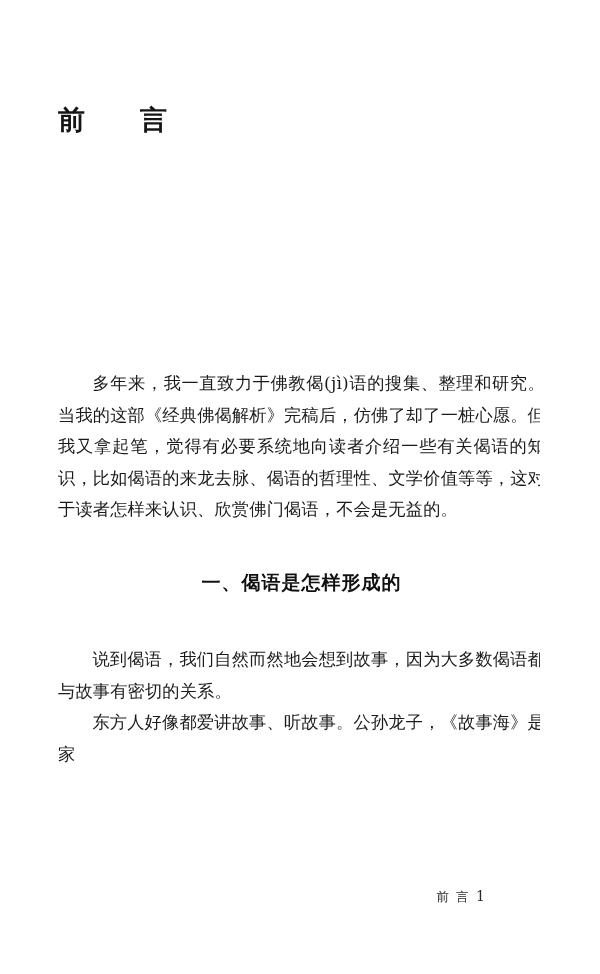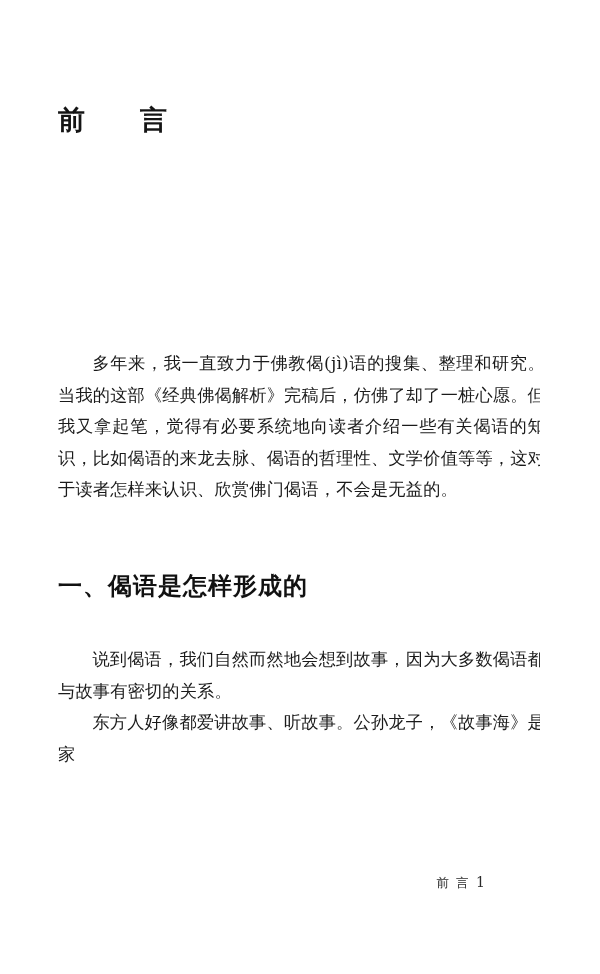--- a/index.html
+++ b/index.html
@@ -25,52 +25,52 @@
     letter-spacing: 14px;
     font-family: "DejaVu Serif", "Liberation Serif", serif;
     color: #141414;
   }
   .body-block {
     position: absolute;
     left: 58px;
     width: 487px;
   }
   .intro {
-    top: 348px;
+    top: 368px;
   }
   p.para {
     margin: 0;
     font-size: 17.2px;
     line-height: 31.5px;
     text-align: justify;
     text-justify: inter-ideograph;
     color: #1a1a1a;
     letter-spacing: 0.2px;
   }
   p.para.indent {
     text-indent: 2em;
   }
   .section-heading {
     position: absolute;
     left: 58px;
     width: 487px;
     top: 570px;
-    text-align: left;
-    font-size: 24px;
+    text-align: center;
+    font-size: 19px;
     font-weight: bold;
     letter-spacing: 1px;
     color: #111111;
   }
   .body-2 {
     top: 644px;
   }
   .footer {
     position: absolute;
     right: 55px;
-    bottom: 82px;
+    bottom: 68px;
     font-size: 12.5px;
     letter-spacing: 1.5px;
     color: #2a2a2a;
     font-family: "DejaVu Serif", "Liberation Serif", serif;
   }
   .footer .pno {
     font-size: 14px;
     margin-left: 6px;
     letter-spacing: 0;
   }

